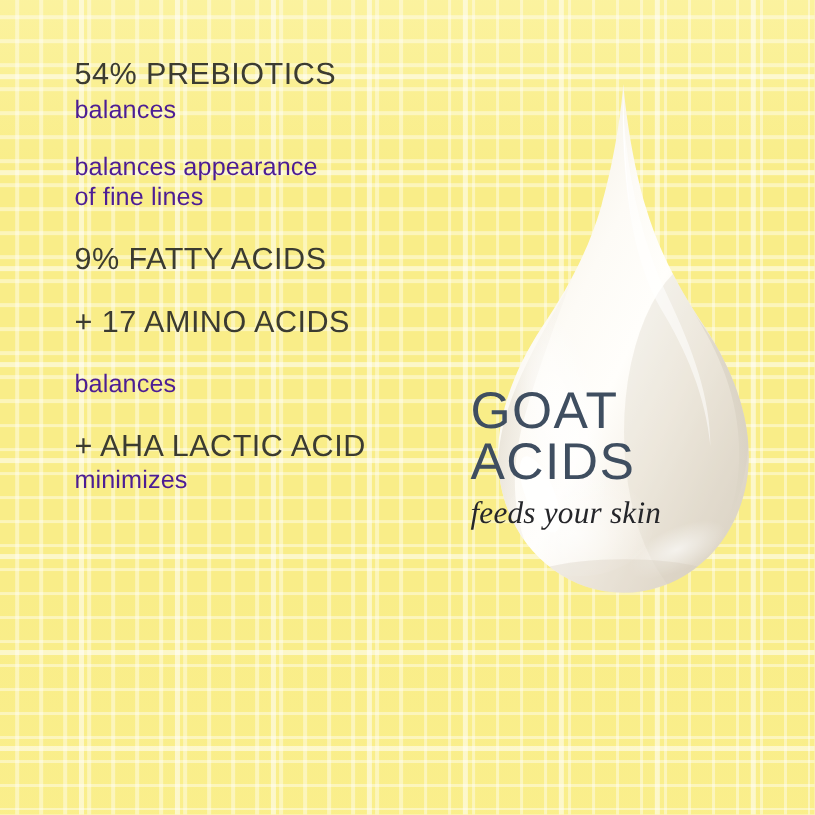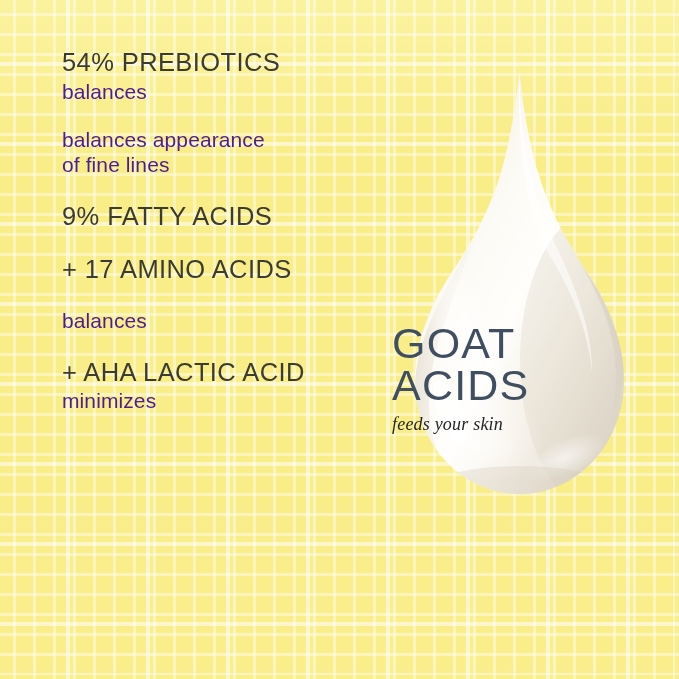--- a/index.html
+++ b/index.html
@@ -134,21 +134,21 @@
     line-height: 0.98;
     letter-spacing: 1.2px;
     color: #3f4e60;
     font-weight: 400;
   }
   .gm-tagline {
     display: block;
     margin-top: 9px;
     font-family: "Liberation Serif", serif;
     font-style: italic;
-    font-size: 18px;
+    font-size: 26px;
     line-height: 1;
     letter-spacing: 0.2px;
     color: #25262a;
   }
 </style>
 </head>
 <body>
 
 <div id="poster">
 

